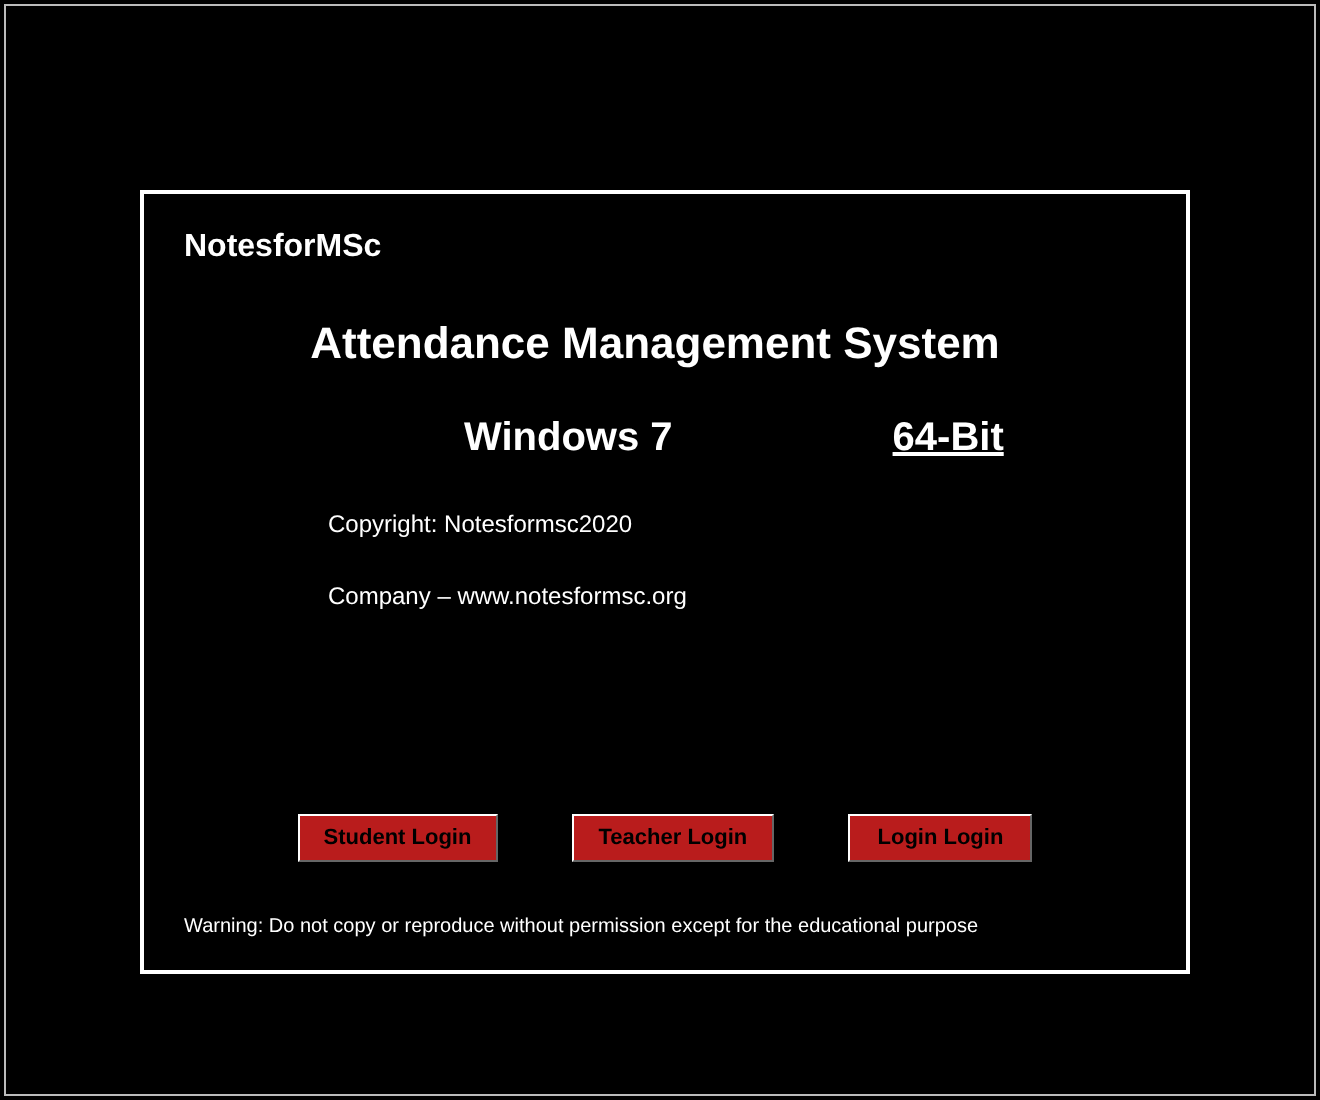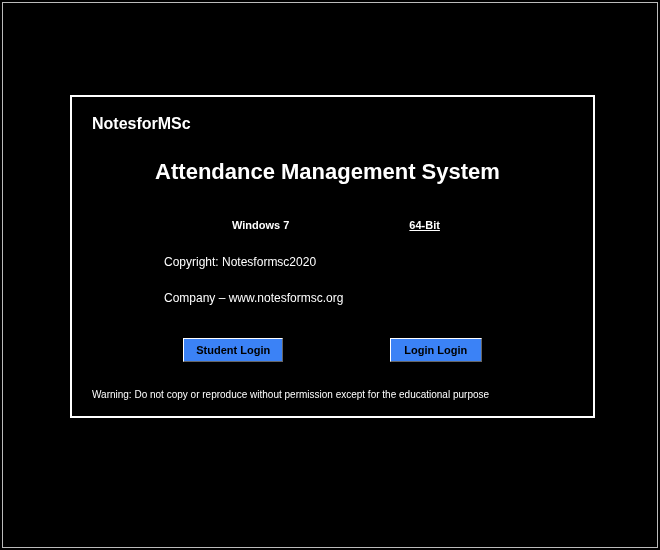--- a/index.html
+++ b/index.html
@@ -17,63 +17,62 @@
       top: 2px;
       right: 2px;
       bottom: 2px;
       border: 1px solid #bbb;
     }
     .panel {
       position: absolute;
       left: 70px;
       top: 95px;
       width: 525px;
-      height: 323px;
+      height: 392px;
       border: 2px solid #fff;
       background: #000;
       color: #fff;
       padding: 18px 30px 14px 20px;
     }
     .brand {
       font-size: 16px;
       font-weight: bold;
       color: #fff;
     }
     .title {
       text-align: center;
       font-size: 22px;
       font-weight: bold;
       margin-top: 26px;
     }
     .os-row {
       display: flex;
-      margin-top: 34px;
-      font-size: 11px;
+      margin-top: 23px;
+      font-size: 20px;
       font-weight: bold;
-      gap: 10px;
     }
     .os-name { margin-left: 140px; }
     .os-bits { margin-left: 110px; text-decoration: underline; }
     .info-block {
       margin-top: 24px;
       margin-left: 72px;
       font-size: 12px;
       line-height: 1.2;
     }
     .info-line { margin-bottom: 22px; }
     .btn-row {
       position: absolute;
       left: 0; right: 0;
       bottom: 54px;
       display: flex;
       justify-content: space-around;
       padding: 0 58px;
     }
     .login-btn {
-      background: #3b82f6;
+      background: #b91c1c;
       color: #000;
       border-top: 1px solid #fff;
       border-left: 1px solid #fff;
       border-right: 1px solid #666;
       border-bottom: 1px solid #666;
       outline: 1px solid #000;
       font-size: 11px;
       font-weight: bold;
       padding: 5px 12px;
       min-width: 92px;
@@ -103,17 +102,18 @@
     <span class="os-bits">64-Bit</span>
   </div>
 
   <div class="info-block">
     <div class="info-line">Copyright: Notesformsc2020</div>
     <div class="info-line">Company – www.notesformsc.org</div>
   </div>
 
   <div class="btn-row">
     <button class="login-btn">Student Login</button>
+    <button class="login-btn">Teacher Login</button>
     <button class="login-btn">Login Login</button>
   </div>
 
   <div class="warning">Warning: Do not copy or reproduce without permission except for the educational purpose</div>
 </div>
 
 </body></html>

